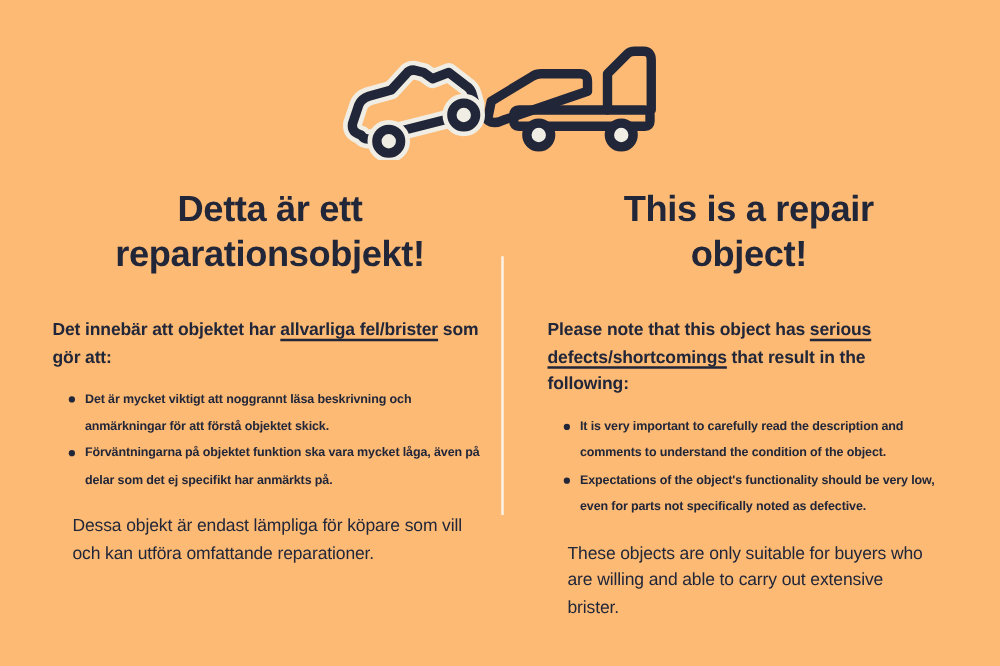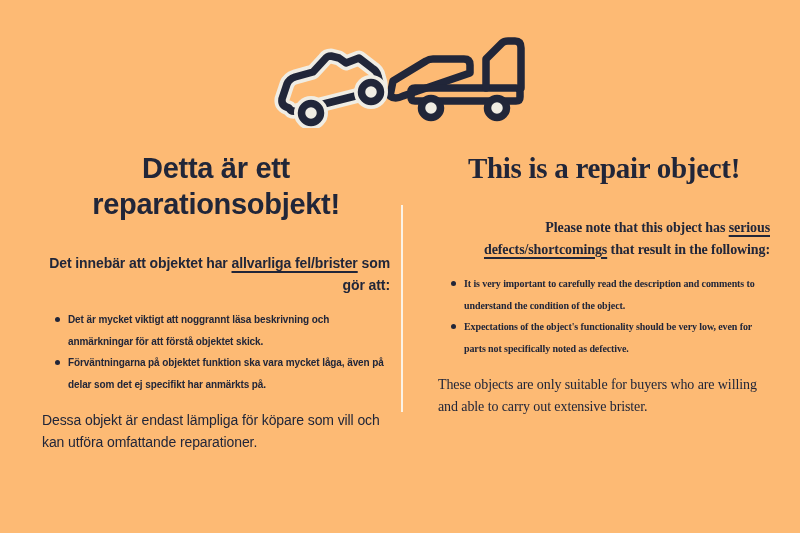--- a/index.html
+++ b/index.html
@@ -21,38 +21,37 @@
   }
   .hero svg{display:block;margin-left:8px;}
 
   
   .columns{
     display:grid;
     grid-template-columns:400px 400px;
   }
   .col{padding-top:18px;}
   .col-sv{padding-left:42px;padding-right:10px;}
-  .col-en{padding-left:38px;padding-right:30px;font-family:Liberation Serif, serif;}
+  .col-en{padding-left:38px;padding-right:40px;}
 
   h2{
     margin:0 auto;
     max-width:300px;
     text-align:center;
     font-size:29px;
     line-height:36px;
     font-weight:700;
     letter-spacing:-0.3px;
   }
   .intro{
     margin:31px 0 0;
     font-size:14px;
     font-weight:700;
     line-height:21.5px;
     letter-spacing:-0.1px;
-    text-align:right;
   }
   .u{
     text-decoration:underline;
     text-decoration-thickness:1.5px;
     text-underline-offset:2.5px;
   }
   .nowrap{white-space:nowrap;}
   ul.bullets{
     list-style:none;
     margin:13px 0 0;
@@ -68,21 +67,21 @@
   }
   ul.bullets li::before{
     content:"";
     position:absolute;
     left:0;top:8px;
     width:5px;height:5px;
     border-radius:50%;
     background:currentColor;
   }
   .note{
-    margin:15px 0 0;
+    margin:15px 16px 0;
     font-size:14px;
     font-weight:400;
     line-height:21.5px;
     letter-spacing:-0.1px;
   }
   
   .divider{
     position:absolute;
     left:401px;top:205px;
     width:2px;height:207px;

